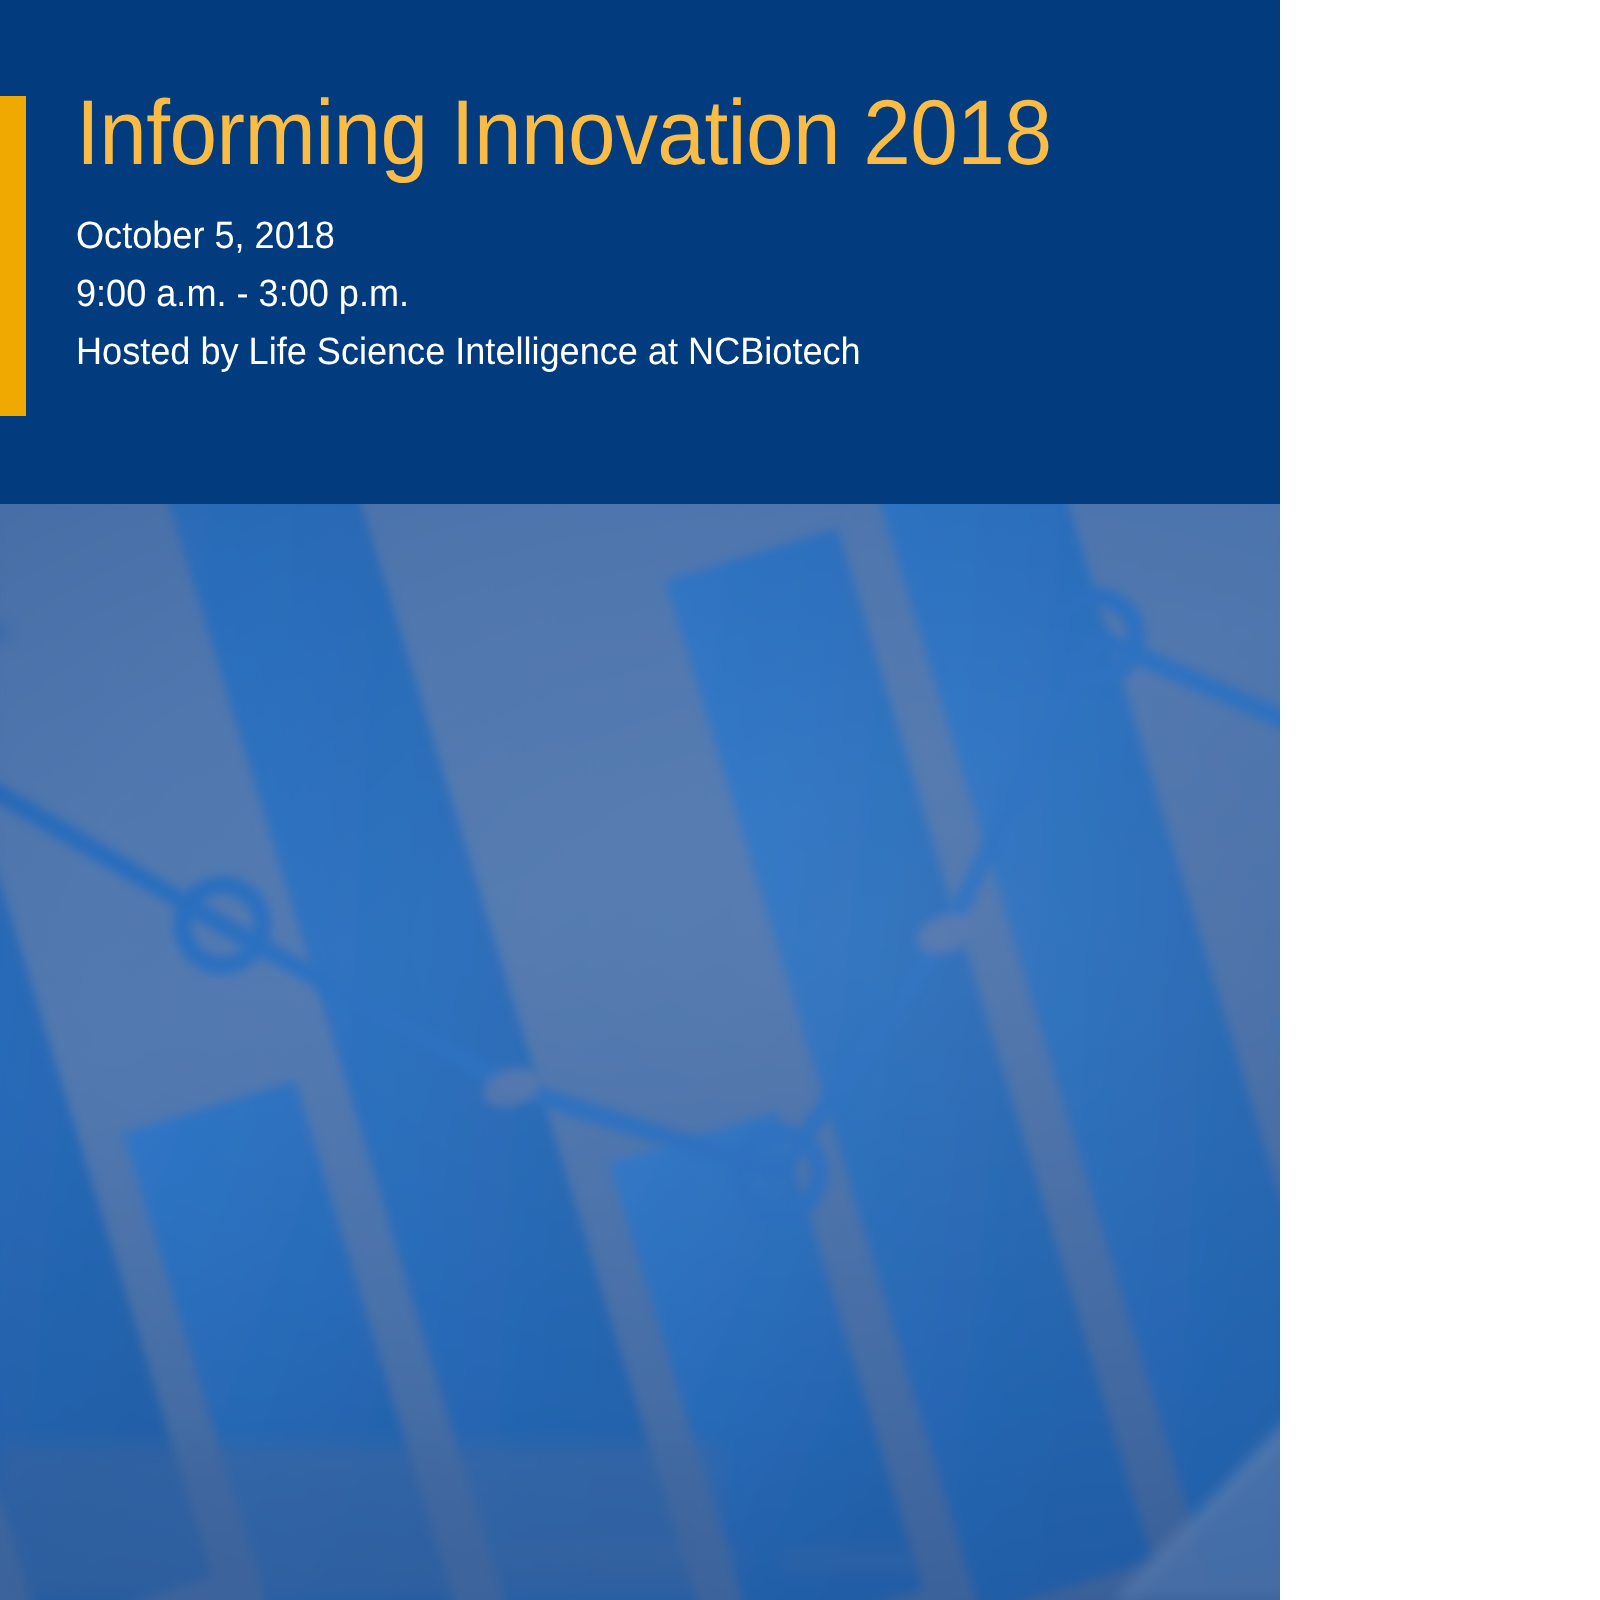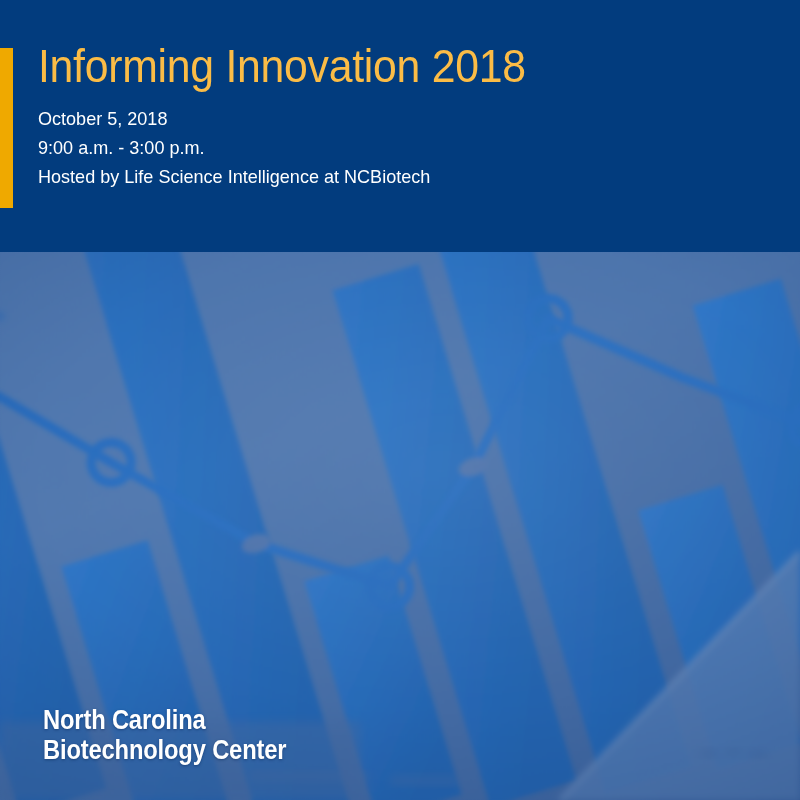--- a/index.html
+++ b/index.html
@@ -1,21 +1,21 @@
 <!DOCTYPE html>
 <html><head>
 <meta charset="utf-8">
 <title>Informing Innovation 2018</title>
 <style>
   html,body{margin:0;padding:0;background:#fff;}
   body{font-family:"Liberation Sans", sans-serif;}
 
   #poster{
     position:relative;
-    width:800px;height:800px;
+    width:640px;height:800px;
     overflow:hidden;
     background:#023C7E;
   }
 
   
   .header{
     position:absolute;left:0;top:0;width:800px;height:252px;
     background:#023C7E;
     z-index:40;
   }
@@ -208,18 +208,14 @@
   <div class="header-text">
     <h1 class="poster-title">Informing Innovation 2018</h1>
 
     <p class="detail-line">October 5, 2018</p>
 
     <p class="detail-line">9:00 a.m. - 3:00 p.m.</p>
 
     <p class="detail-line">Hosted by Life Science Intelligence at NCBiotech</p>
   </div>
 
-  <div class="logo">
-    <div class="logo-line">North Carolina</div>
-    <div class="logo-line">Biotechnology Center</div>
-  </div>
 
 </div>
 
 </body></html>

